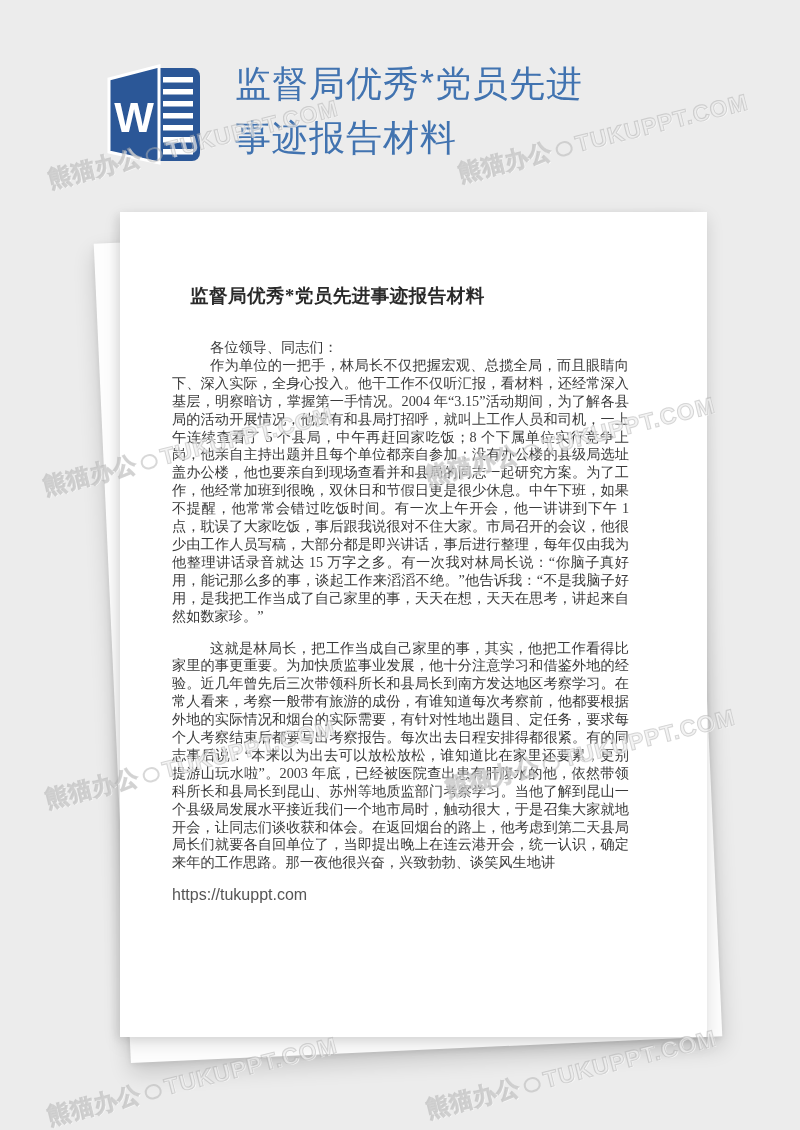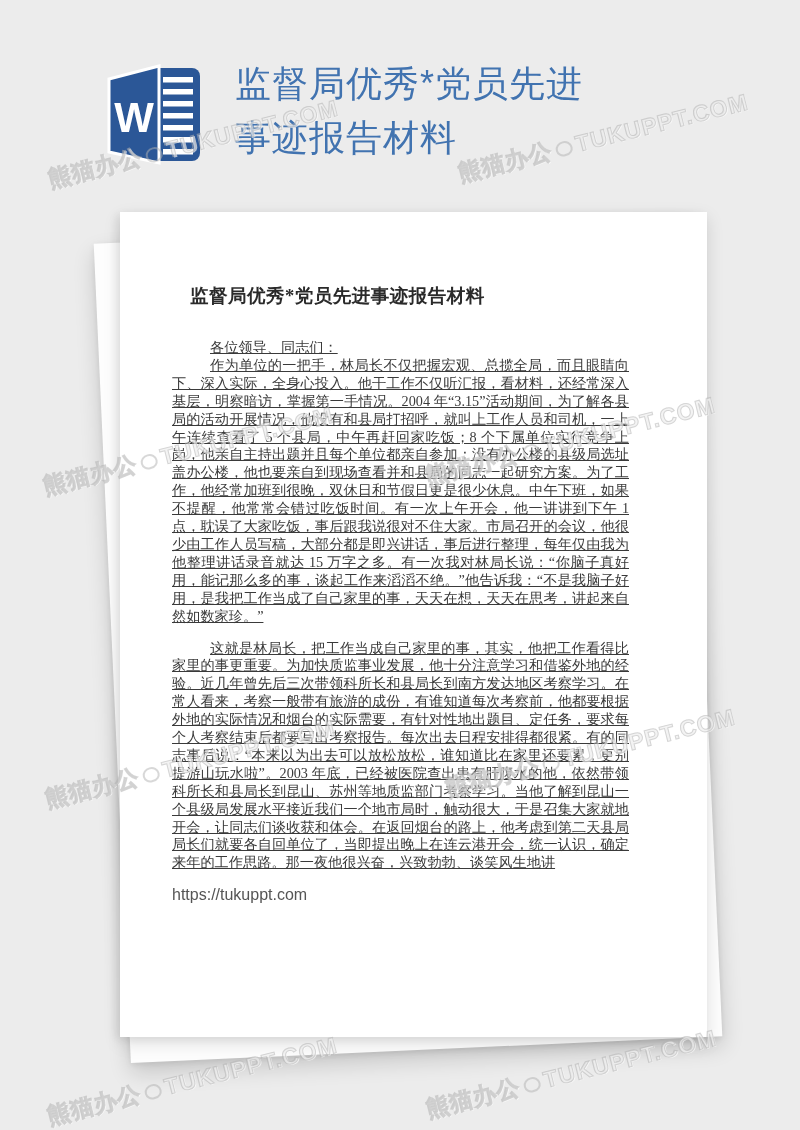--- a/index.html
+++ b/index.html
@@ -44,21 +44,20 @@
     margin: 0 0 30px 18px;
     font-size: 18.5px; line-height: 26px; font-weight: 600;
     color: #2a2a2a; letter-spacing: 0.5px;
   }
   .doc p {
     font-size: 14.2px; line-height: 17.9px;
     text-align: justify;
     text-indent: 38px;
     margin: 0 16px 14px 0;
     color: #3a3a3a;
-    text-decoration: underline;
   }
   .doc p.salutation { margin-bottom: 0; }
   .footer-url {
     margin-top: 10px;
     font-family: "Liberation Sans", sans-serif;
     font-size: 16px; color: #555;
     text-indent: 0;
   }
 
   

